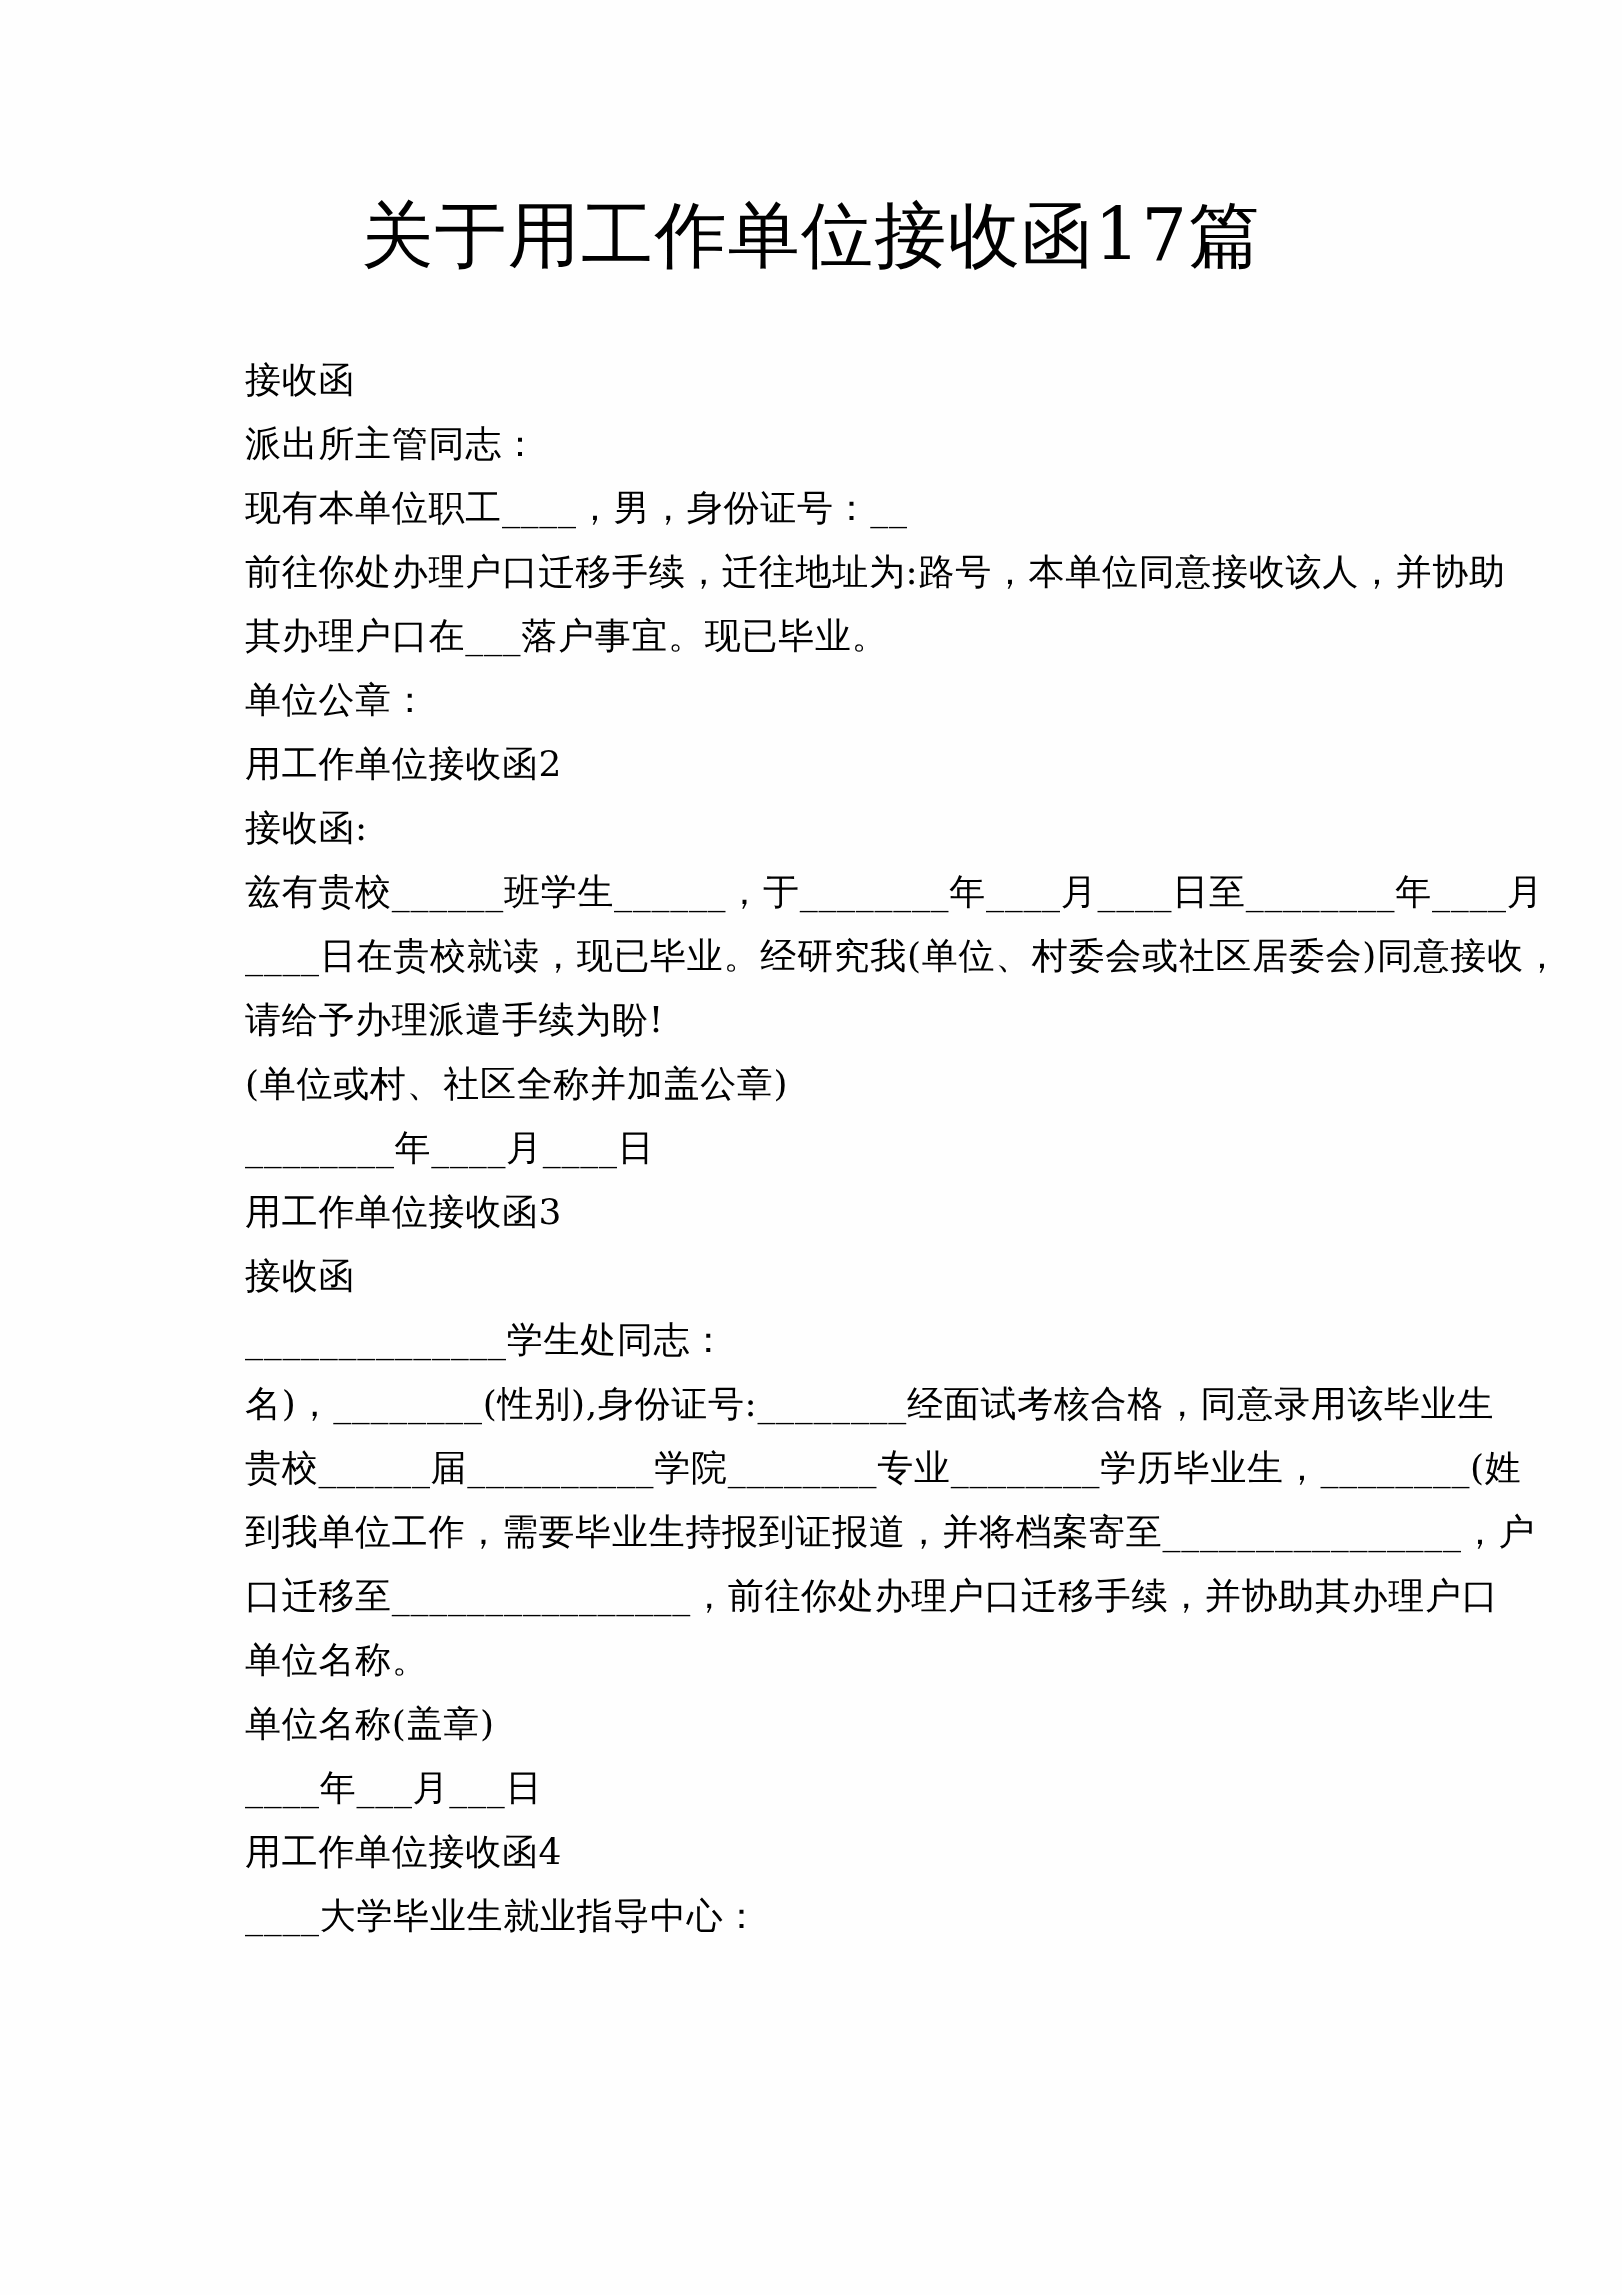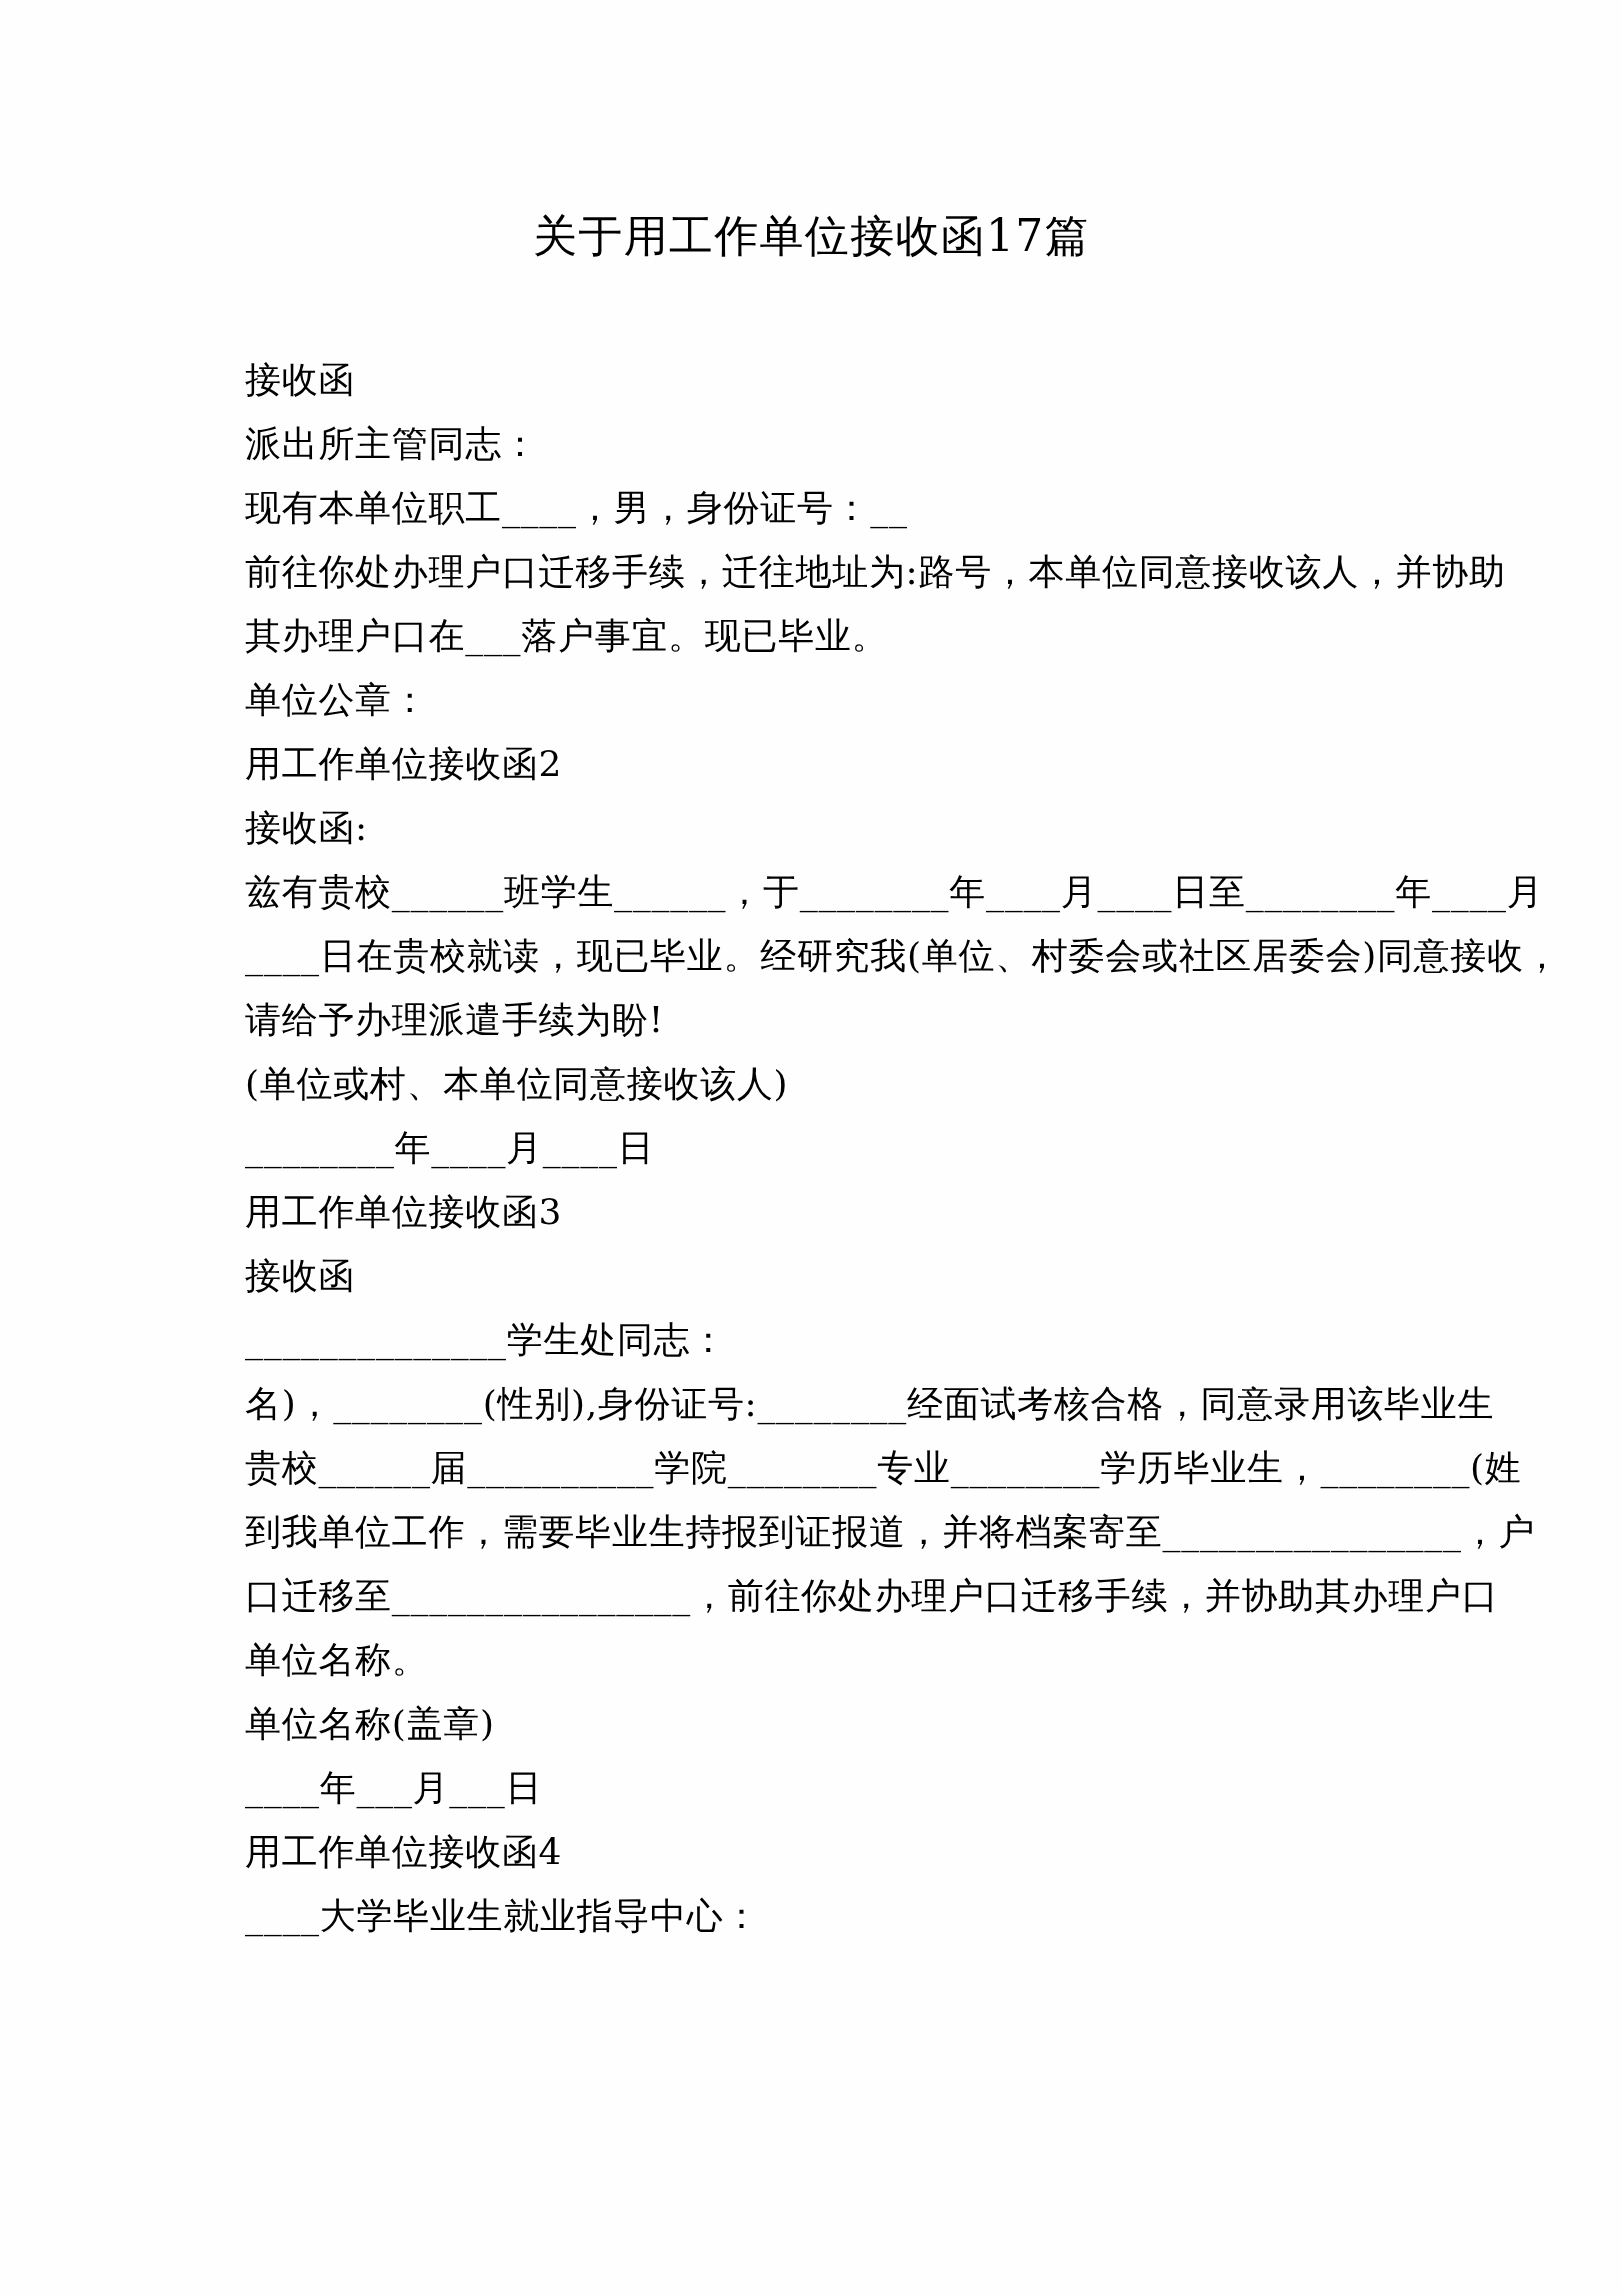--- a/index.html
+++ b/index.html
@@ -22,21 +22,21 @@
     width: 1623px;
     height: 2295px;
     background: #fefefe;
   }
   .title {
     position: absolute;
     top: 196px;
     left: 0;
     width: 1623px;
     text-align: center;
-    font-size: 44px;
+    font-size: 72px;
     line-height: 79px;
     letter-spacing: 1.3px;
     font-weight: normal;
     margin: 0;
   }
   .body {
     position: absolute;
     left: 245px;
     top: 348px;
     width: 1135px;
@@ -66,21 +66,21 @@
       <p class="line">其办理户口在___落户事宜。现已毕业。</p>
       <p class="line">单位公章：</p>
     </div>
 
     <div>
       <p class="line">用工作单位接收函2</p>
       <p class="line">接收函:</p>
       <p class="line">兹有贵校______班学生______，于________年____月____日至________年____月</p>
       <p class="line">____日在贵校就读，现已毕业。经研究我(单位、村委会或社区居委会)同意接收，</p>
       <p class="line">请给予办理派遣手续为盼!</p>
-      <p class="line">(单位或村、本单位同意接收该人)</p>
+      <p class="line">(单位或村、社区全称并加盖公章)</p>
       <p class="line">________年____月____日</p>
     </div>
 
     <div>
       <p class="line">用工作单位接收函3</p>
       <p class="line">接收函</p>
       <p class="line">______________学生处同志：</p>
       <p class="line">名)，________(性别),身份证号:________经面试考核合格，同意录用该毕业生</p>
       <p class="line">贵校______届__________学院________专业________学历毕业生，________(姓</p>
       <p class="line">到我单位工作，需要毕业生持报到证报道，并将档案寄至________________，户</p>

